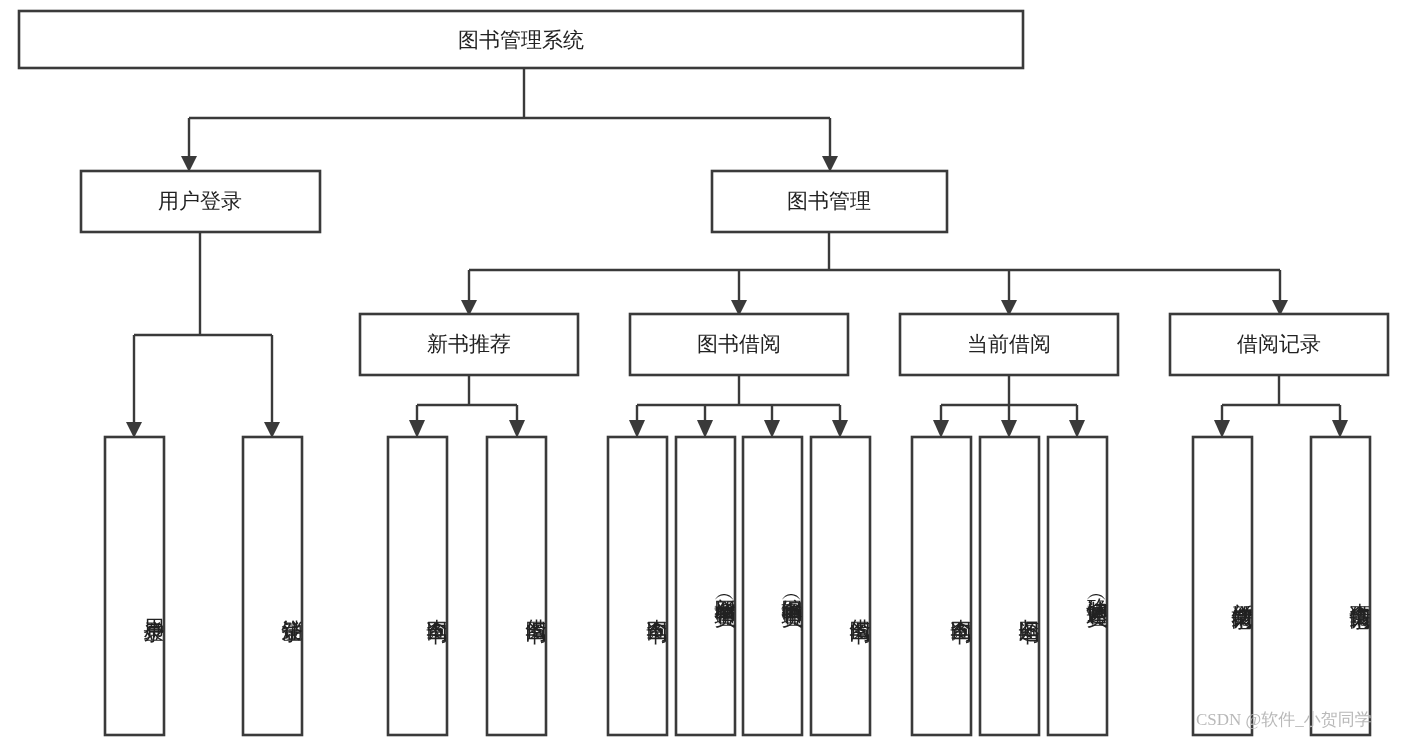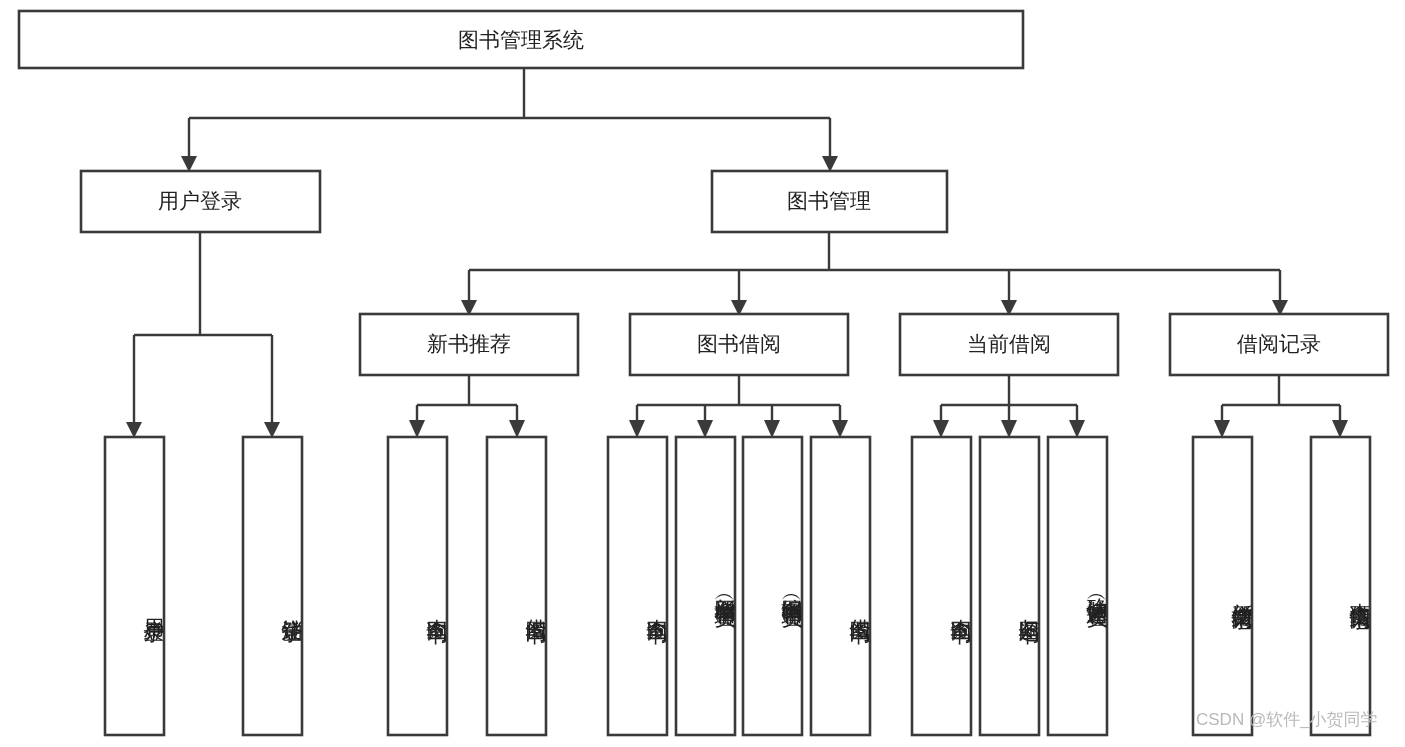--- a/index.html
+++ b/index.html
@@ -56,21 +56,21 @@
     font-size: 21px;
     line-height: 1;
     letter-spacing: 1.5px;
     color: #222222;
     white-space: nowrap;
     text-align: center;
     pointer-events: none;
   }
   .watermark {
     position: absolute;
-    font-family: Liberation Sans, sans-serif;
+    font-family: Liberation Serif, serif;
     font-size: 17px;
     color: #b9b9b9;
     white-space: nowrap;
   }
 </style>
 </head>
 <body>
 
 <div id="diagram-root">
 

